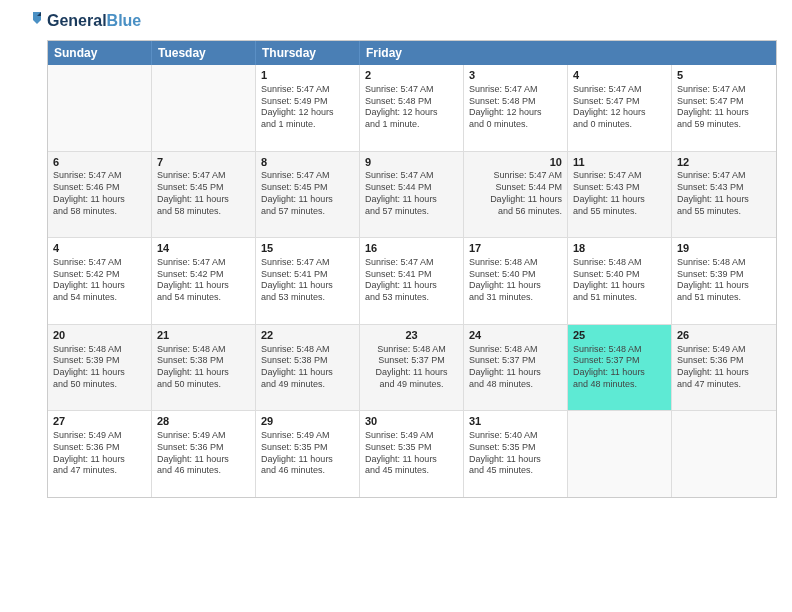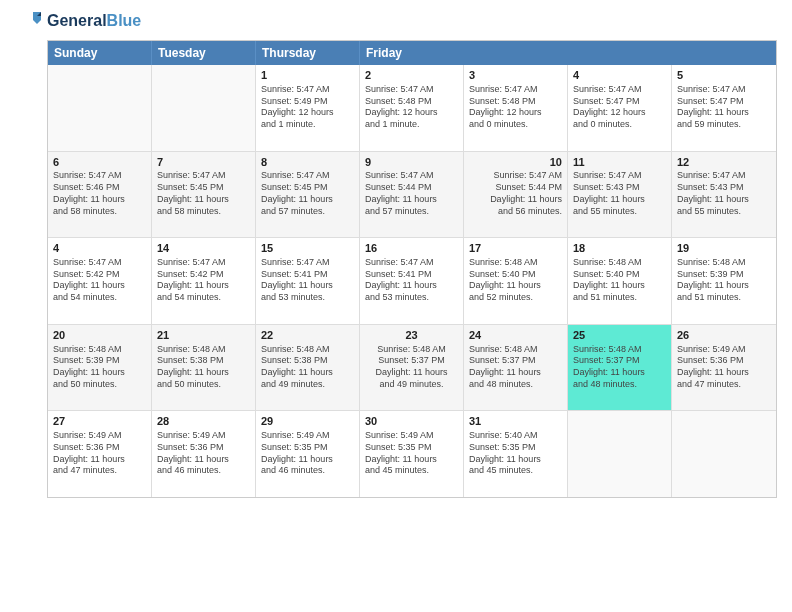--- a/index.html
+++ b/index.html
@@ -242,21 +242,21 @@
             <div class="cell-text">Sunrise: 5:47 AM</div>
             <div class="cell-text">Sunset: 5:41 PM</div>
             <div class="cell-text">Daylight: 11 hours</div>
             <div class="cell-text">and 53 minutes.</div>
           </div>
           <div class="cal-cell">
             <div class="day-num">17</div>
             <div class="cell-text">Sunrise: 5:48 AM</div>
             <div class="cell-text">Sunset: 5:40 PM</div>
             <div class="cell-text">Daylight: 11 hours</div>
-            <div class="cell-text">and 52 minutes.</div>
+            <div class="cell-text">and 31 minutes.</div>
           </div>
           <div class="cal-cell">
             <div class="day-num">18</div>
             <div class="cell-text">Sunrise: 5:48 AM</div>
             <div class="cell-text">Sunset: 5:40 PM</div>
             <div class="cell-text">Daylight: 11 hours</div>
             <div class="cell-text">and 51 minutes.</div>
           </div>
           <div class="cal-cell">
             <div class="day-num">19</div>

